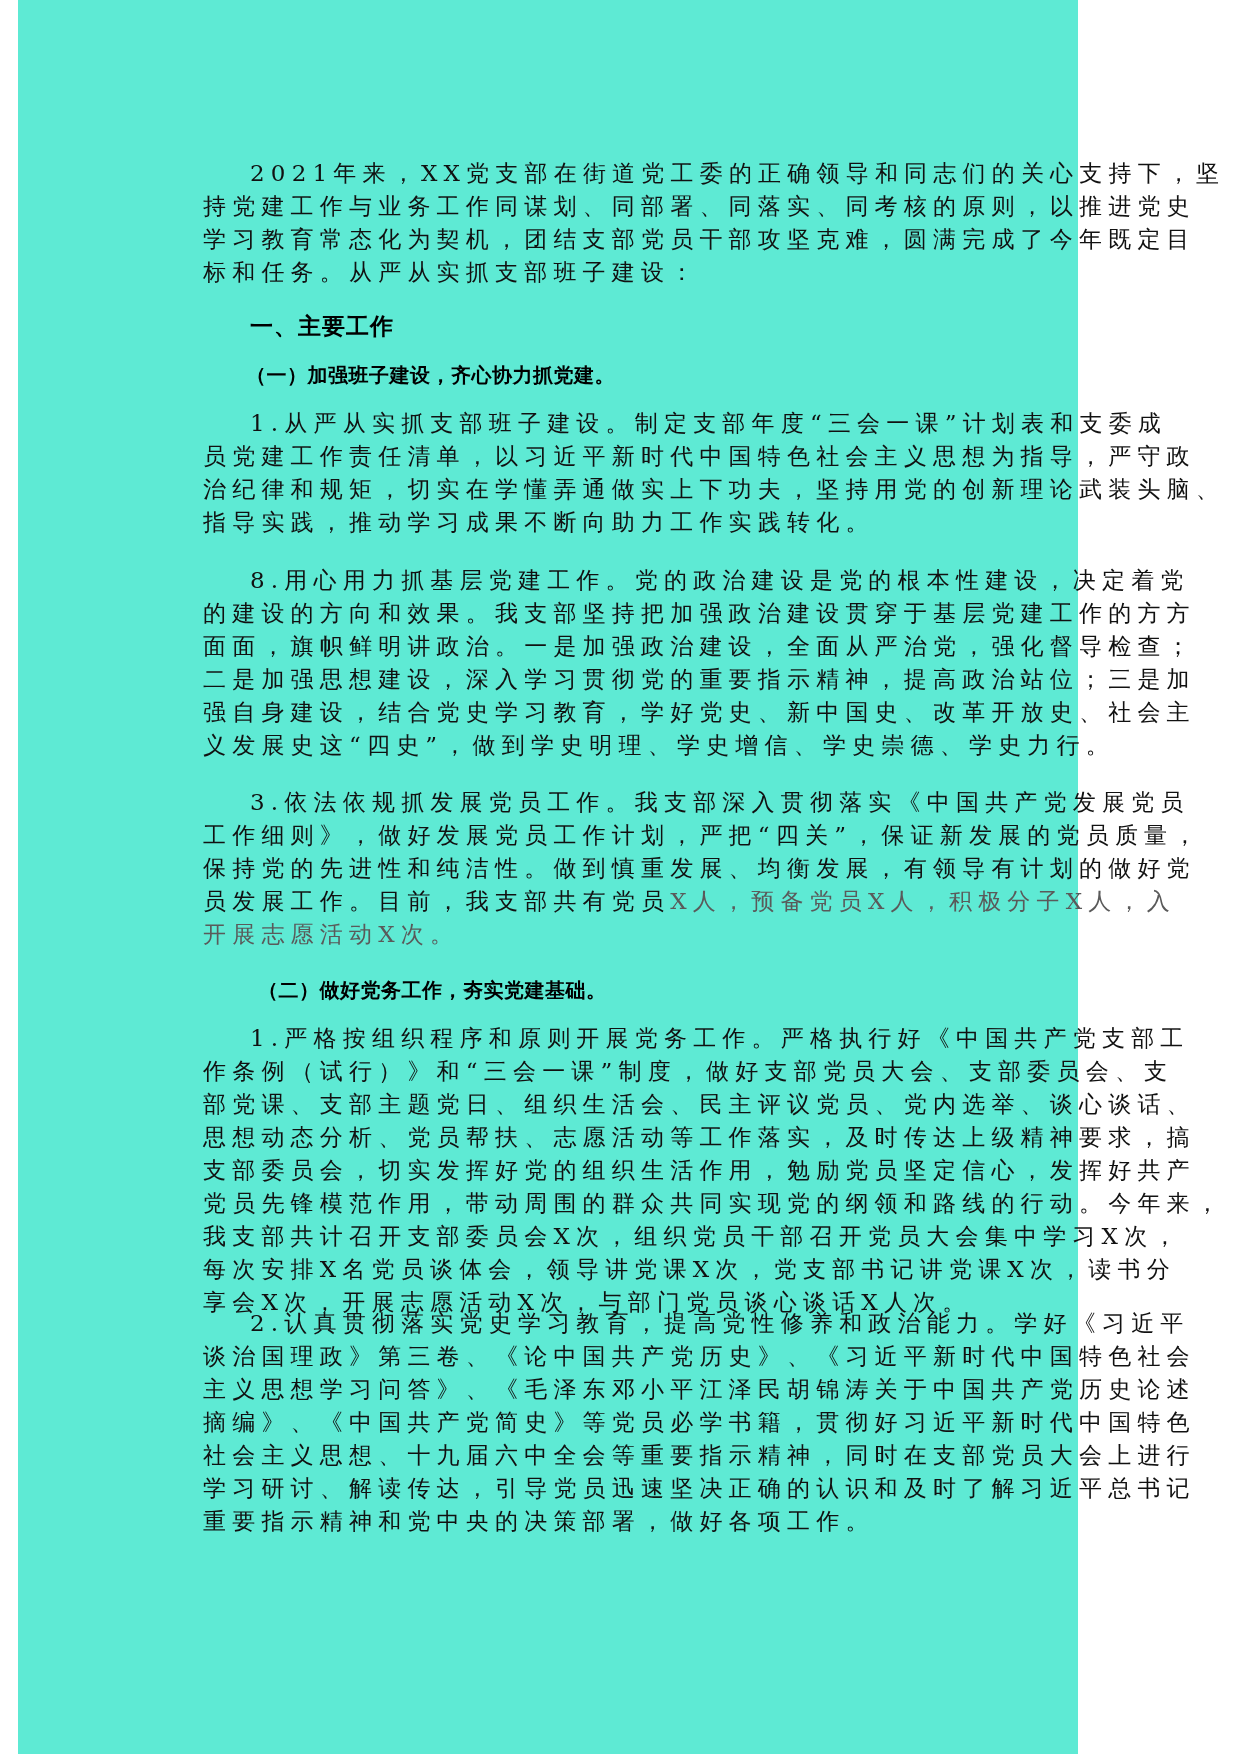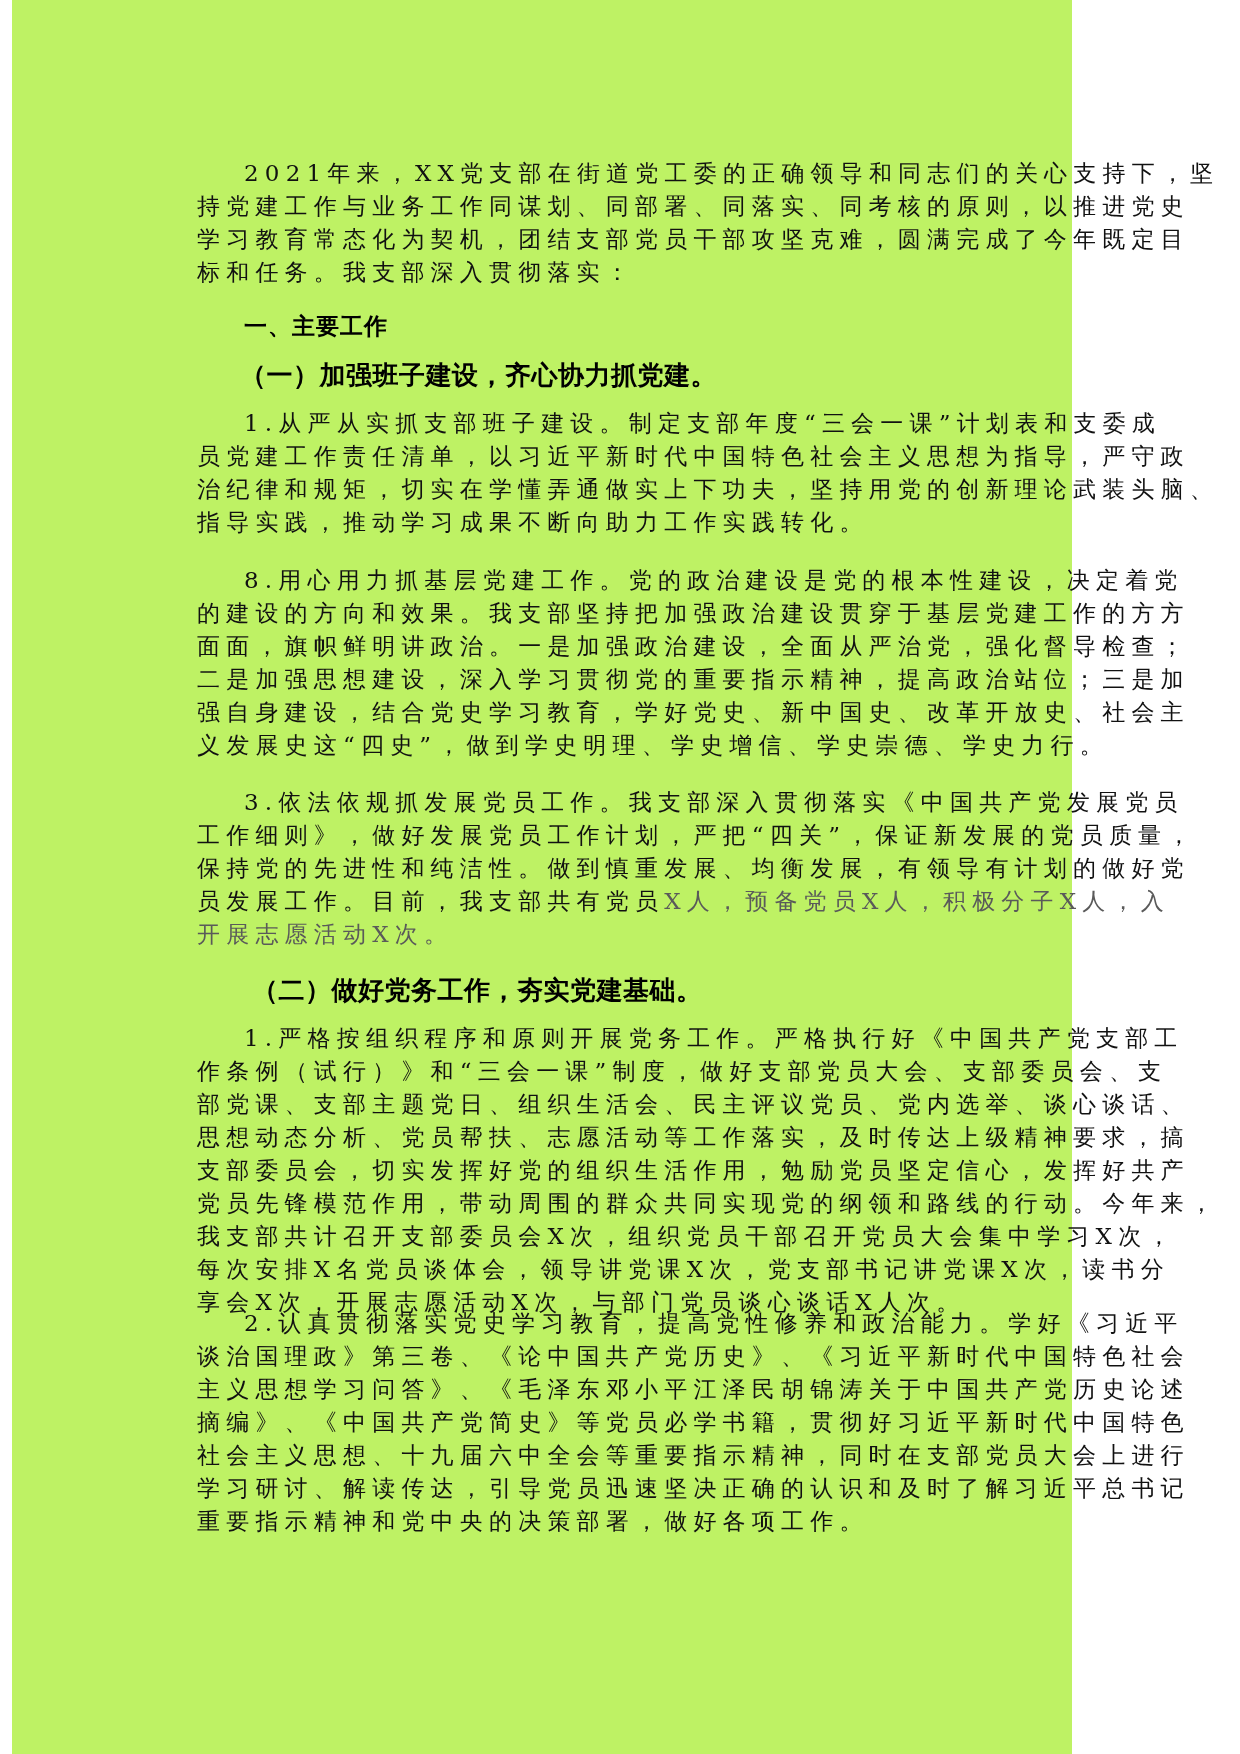--- a/index.html
+++ b/index.html
@@ -1,17 +1,17 @@
 <!DOCTYPE html>
 <html><head>
 <meta charset="utf-8">
 <style>
   html, body { margin: 0; padding: 0; background: #ffffff; }
   body { width: 1240px; height: 1754px; position: relative; overflow: hidden; }
-  .page { position: absolute; left: 12px; top: 0; width: 1060px; height: 1754px; background: #bef264; }
+  .page { position: absolute; left: 18px; top: 0; width: 1060px; height: 1754px; background: #5eead4; }
   .line {
     position: absolute;
     left: 185px;
     width: 880px;
     height: 33px;
     line-height: 33px;
     font-family: "DejaVu Serif", "Liberation Serif", serif;
     font-size: 23px;
     color: #111;
     white-space: nowrap;
@@ -19,34 +19,34 @@
   }
   .line.indent { left: 232px; }
   .h1 {
     position: absolute; left: 232px; height: 36px; line-height: 36px;
     font-family: "DejaVu Sans", "Liberation Sans", sans-serif;
     font-size: 23px; font-weight: bold; color: #000; white-space: nowrap; letter-spacing: 1px;
   }
   .h2 {
     position: absolute; left: 240px; height: 36px; line-height: 36px;
     font-family: "DejaVu Sans", "Liberation Sans", sans-serif;
-    font-size: 26px; font-weight: bold; color: #000; white-space: nowrap; letter-spacing: 0.5px;
+    font-size: 20px; font-weight: bold; color: #000; white-space: nowrap; letter-spacing: 0.5px;
   }
   .gray { color: #5a5a5a; }
 </style>
 </head>
 <body>
 
 <div class="page">
 
   <div>
     <div class="line indent" style="top:157px">2021年来，XX党支部在街道党工委的正确领导和同志们的关心支持下，坚</div>
     <div class="line" style="top:190px">持党建工作与业务工作同谋划、同部署、同落实、同考核的原则，以推进党史</div>
     <div class="line" style="top:223px">学习教育常态化为契机，团结支部党员干部攻坚克难，圆满完成了今年既定目</div>
-    <div class="line" style="top:256px">标和任务。我支部深入贯彻落实：</div>
+    <div class="line" style="top:256px">标和任务。从严从实抓支部班子建设：</div>
   </div>
 
   <div class="h1" style="top:308px">一、主要工作</div>
 
   <div class="h2" style="top:357px;left:228px">（一）加强班子建设，齐心协力抓党建。</div>
 
   <div>
     <div class="line indent" style="top:407px">1.从严从实抓支部班子建设。制定支部年度“三会一课”计划表和支委成</div>
     <div class="line" style="top:440px">员党建工作责任清单，以习近平新时代中国特色社会主义思想为指导，严守政</div>
     <div class="line" style="top:473px">治纪律和规矩，切实在学懂弄通做实上下功夫，坚持用党的创新理论武装头脑、</div>

